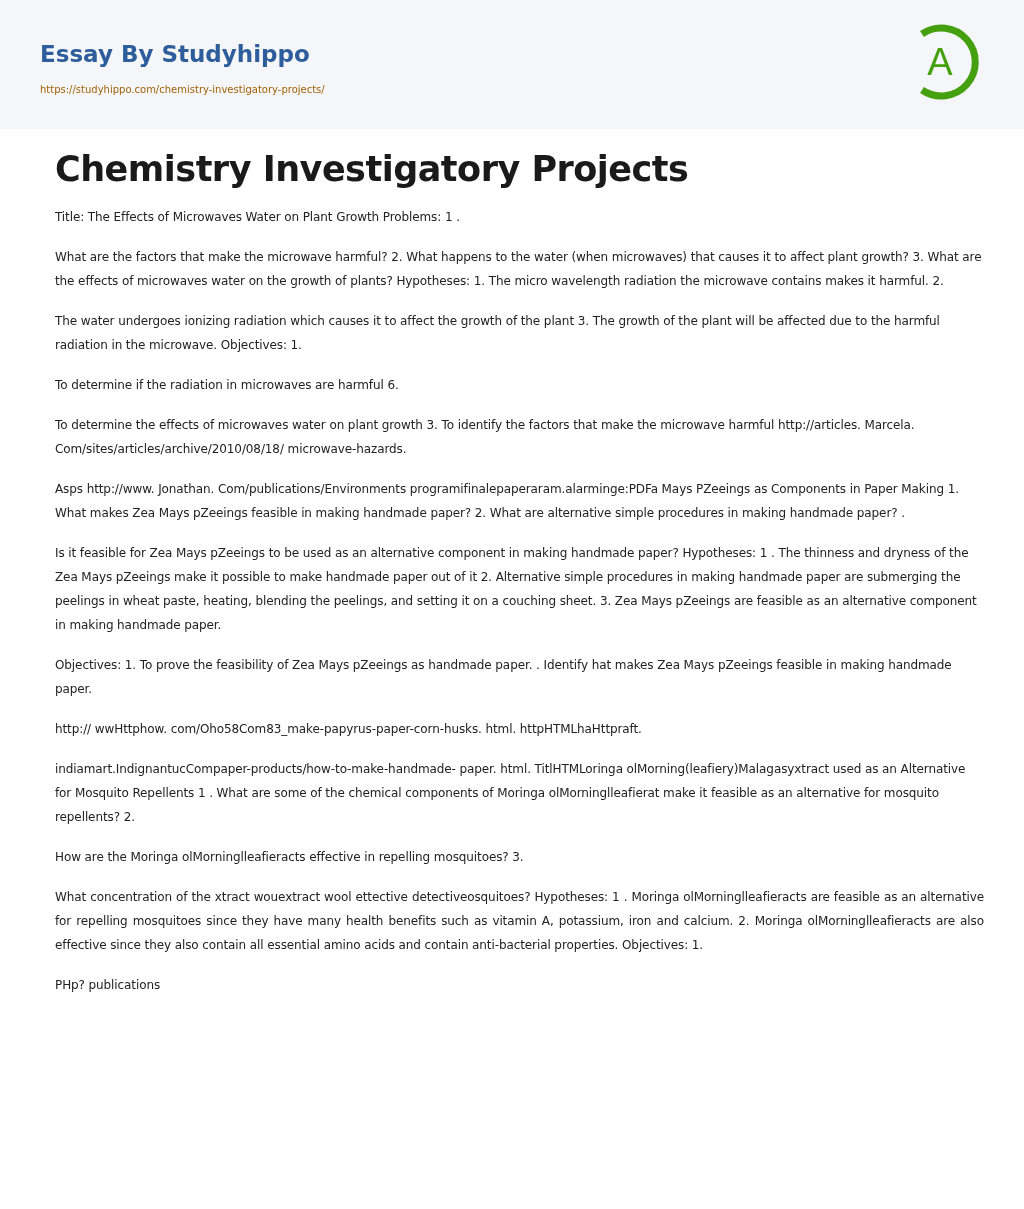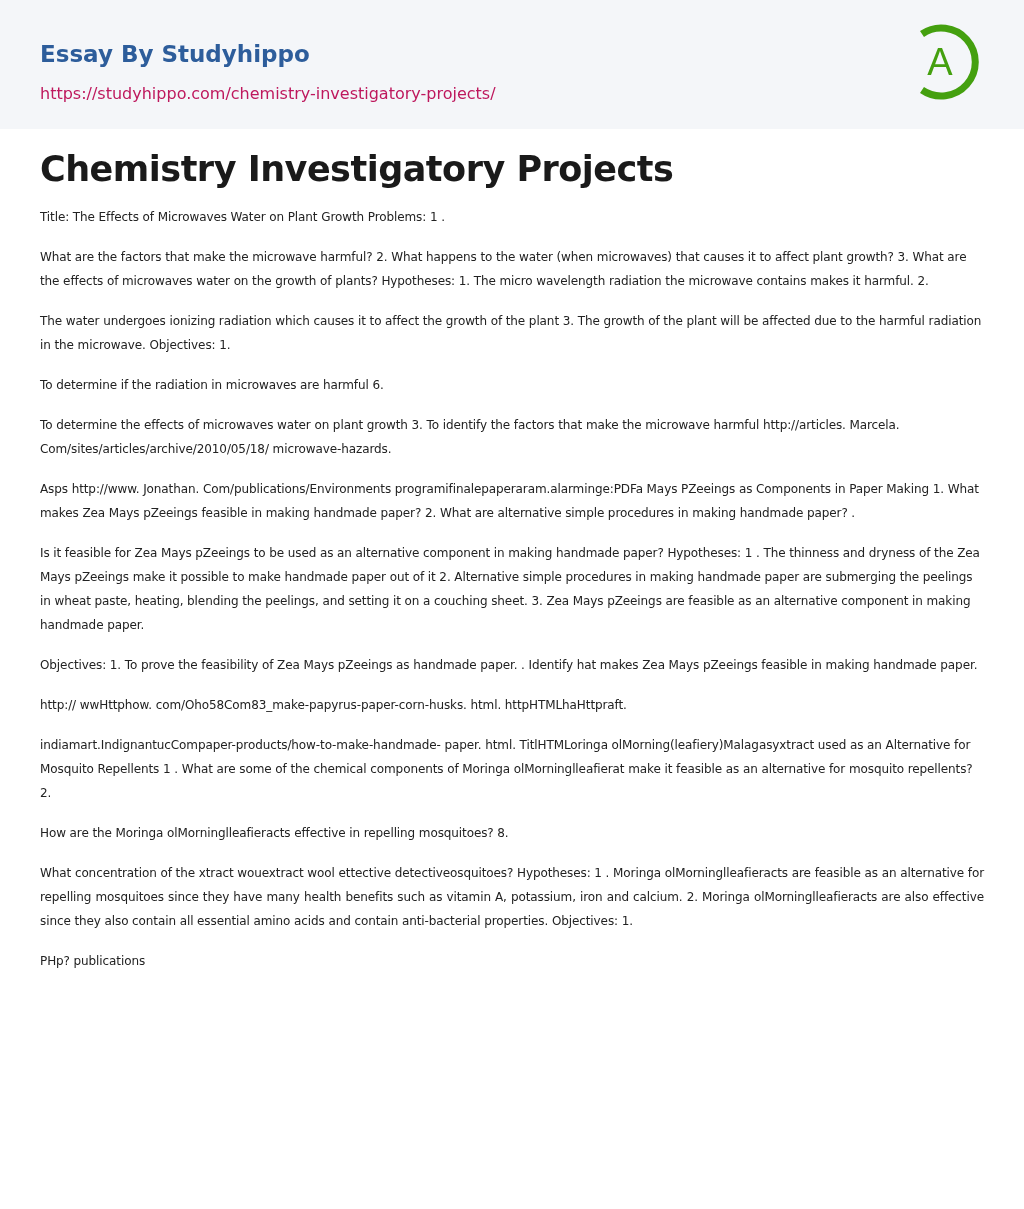--- a/index.html
+++ b/index.html
@@ -9,26 +9,26 @@
       width: 1024px; height: 129px; background: #f4f6f9;
       position: relative;
     }
     .brand {
       position: absolute; left: 40px; top: 41px;
       font-size: 23px; font-weight: bold; color: #2d5d9b;
       letter-spacing: 0px;
     }
     .url {
       position: absolute; left: 40px; top: 84px;
-      font-size: 16px; color: #be185d; text-decoration: none;
+      font-size: 10px; color: #a16207; text-decoration: none;
     }
     .logo {
       position: absolute; left: 908px; top: 18px; width: 84px; height: 88px;
     }
-    .content { padding: 0 40px 0 40px; }
+    .content { padding: 0 40px 0 40px; margin-left: 15px; }
     h1 {
       font-size: 35px; font-weight: bold; color: #1a1a1a;
       margin-top: 18px; margin-bottom: 14px; letter-spacing: -0.5px;
       line-height: 44px;
     }
     p.para {
       font-size: 12px; line-height: 24px; color: #222222;
       margin-bottom: 16px; letter-spacing: -0.1px;
     }
     p.justify { text-align: justify; }
@@ -46,22 +46,22 @@
     </svg>
   </div>
 </div>
 
 <div class="content">
   <h1>Chemistry Investigatory Projects</h1>
   <p class="para">Title: The Effects of Microwaves Water on Plant Growth Problems: 1 .</p>
   <p class="para">What are the factors that make the microwave harmful? 2. What happens to the water (when microwaves) that causes it to affect plant growth? 3. What are the effects of microwaves water on the growth of plants? Hypotheses: 1. The micro wavelength radiation the microwave contains makes it harmful. 2.</p>
   <p class="para">The water undergoes ionizing radiation which causes it to affect the growth of the plant 3. The growth of the plant will be affected due to the harmful radiation in the microwave. Objectives: 1.</p>
   <p class="para">To determine if the radiation in microwaves are harmful 6.</p>
-  <p class="para">To determine the effects of microwaves water on plant growth 3. To identify the factors that make the microwave harmful http://articles. Marcela. Com/sites/articles/archive/2010/05/18/ microwave-hazards.</p>
+  <p class="para">To determine the effects of microwaves water on plant growth 3. To identify the factors that make the microwave harmful http://articles. Marcela. Com/sites/articles/archive/2010/08/18/ microwave-hazards.</p>
   <p class="para">Asps http://www. Jonathan. Com/publications/Environments programifinalepaperaram.alarminge:PDFa Mays PZeeings as Components in Paper Making 1. What makes Zea Mays pZeeings feasible in making handmade paper? 2. What are alternative simple procedures in making handmade paper? .</p>
   <p class="para">Is it feasible for Zea Mays pZeeings to be used as an alternative component in making handmade paper? Hypotheses: 1 . The thinness and dryness of the Zea Mays pZeeings make it possible to make handmade paper out of it 2. Alternative simple procedures in making handmade paper are submerging the peelings in wheat paste, heating, blending the peelings, and setting it on a couching sheet. 3. Zea Mays pZeeings are feasible as an alternative component in making handmade paper.</p>
   <p class="para">Objectives: 1. To prove the feasibility of Zea Mays pZeeings as handmade paper. . Identify hat makes Zea Mays pZeeings feasible in making handmade paper.</p>
   <p class="para">http:// wwHttphow. com/Oho58Com83_make-papyrus-paper-corn-husks. html. httpHTMLhaHttpraft.</p>
   <p class="para">indiamart.IndignantucCompaper-products/how-to-make-handmade- paper. html. TitlHTMLoringa olMorning(leafiery)Malagasyxtract used as an Alternative for Mosquito Repellents 1 . What are some of the chemical components of Moringa olMorninglleafierat make it feasible as an alternative for mosquito repellents? 2.</p>
-  <p class="para">How are the Moringa olMorninglleafieracts effective in repelling mosquitoes? 8.</p>
+  <p class="para">How are the Moringa olMorninglleafieracts effective in repelling mosquitoes? 3.</p>
   <p class="para justify">What concentration of the xtract wouextract wool ettective detectiveosquitoes? Hypotheses: 1 . Moringa olMorninglleafieracts are feasible as an alternative for repelling mosquitoes since they have many health benefits such as vitamin A, potassium, iron and calcium. 2. Moringa olMorninglleafieracts are also effective since they also contain all essential amino acids and contain anti-bacterial properties. Objectives: 1.</p>
   <p class="para">PHp? publications</p>
 </div>
 
 </body></html>

